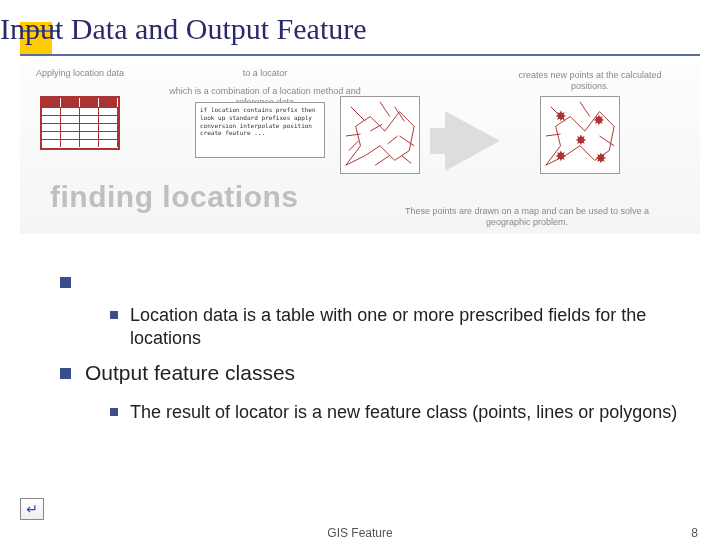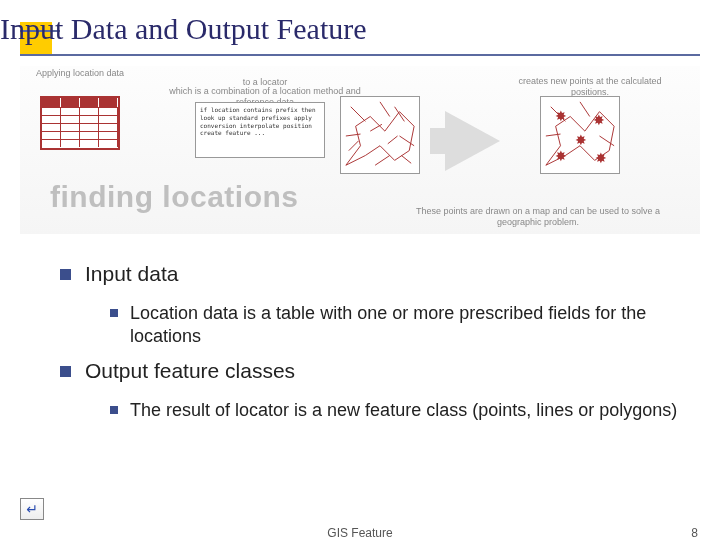--- a/index.html
+++ b/index.html
@@ -46,36 +46,36 @@
   }
   .title {
     font-family: Georgia, 'Times New Roman', serif;
     font-size: 30px;
     color: #2a2a6a;
     font-weight: normal;
     z-index: 3;
   }
   .diagram {
     position: relative;
-    margin: 8px 20px 8px 20px;
+    margin: 8px 20px 16px 20px;
     height: 168px;
     background: linear-gradient(to bottom, #fdfdfd, #f5f5f5);
   }
   .diagram .col-label {
     position: absolute;
     font-size: 9px;
     color: #888;
     text-align: center;
     line-height: 1.2;
   }
   .lbl1 { left: 10px; top: 2px; width: 100px; }
-  .lbl2 { left: 210px; top: 11px; width: 70px; }
+  .lbl2 { left: 210px; top: 2px; width: 70px; }
   .lbl3 { left: 145px; top: 20px; width: 200px; }
-  .lbl4 { left: 490px; top: 10px; width: 160px; }
-  .lbl5 { left: 388px; top: 140px; width: 260px; }
+  .lbl4 { left: 490px; top: 4px; width: 160px; }
+  .lbl5 { left: 377px; top: 140px; width: 260px; }
   .table-icon {
     position: absolute;
     left: 20px; top: 30px;
     width: 80px; height: 54px;
     background: #fff;
     border: 2px solid #a33;
   }
   .table-icon .hdr { height: 9px; background: #a33; display:flex; }
   .table-icon .hdr div { flex:1; border-right:1px solid #fff; }
   .table-icon .row { height: 8px; border-top:1px solid #a33; display:flex; }
@@ -288,21 +288,20 @@
     <span class="star" style="left:14px;top:52px">✸</span>
     <span class="star" style="left:54px;top:54px">✸</span>
   </div>
 
   <div class="finding">finding locations</div>
 </div>
 
 <div class="content">
   <div class="lvl1">
     <div class="bullet"></div>
-    <div class="text">Input data</div>
   </div>
   <div class="lvl2">
     <div class="bullet"></div>
     <div class="text">Location data is a table with one or more prescribed fields for the locations</div>
   </div>
   <div class="lvl1">
     <div class="bullet"></div>
     <div class="text">Output feature classes</div>
   </div>
   <div class="lvl2">

